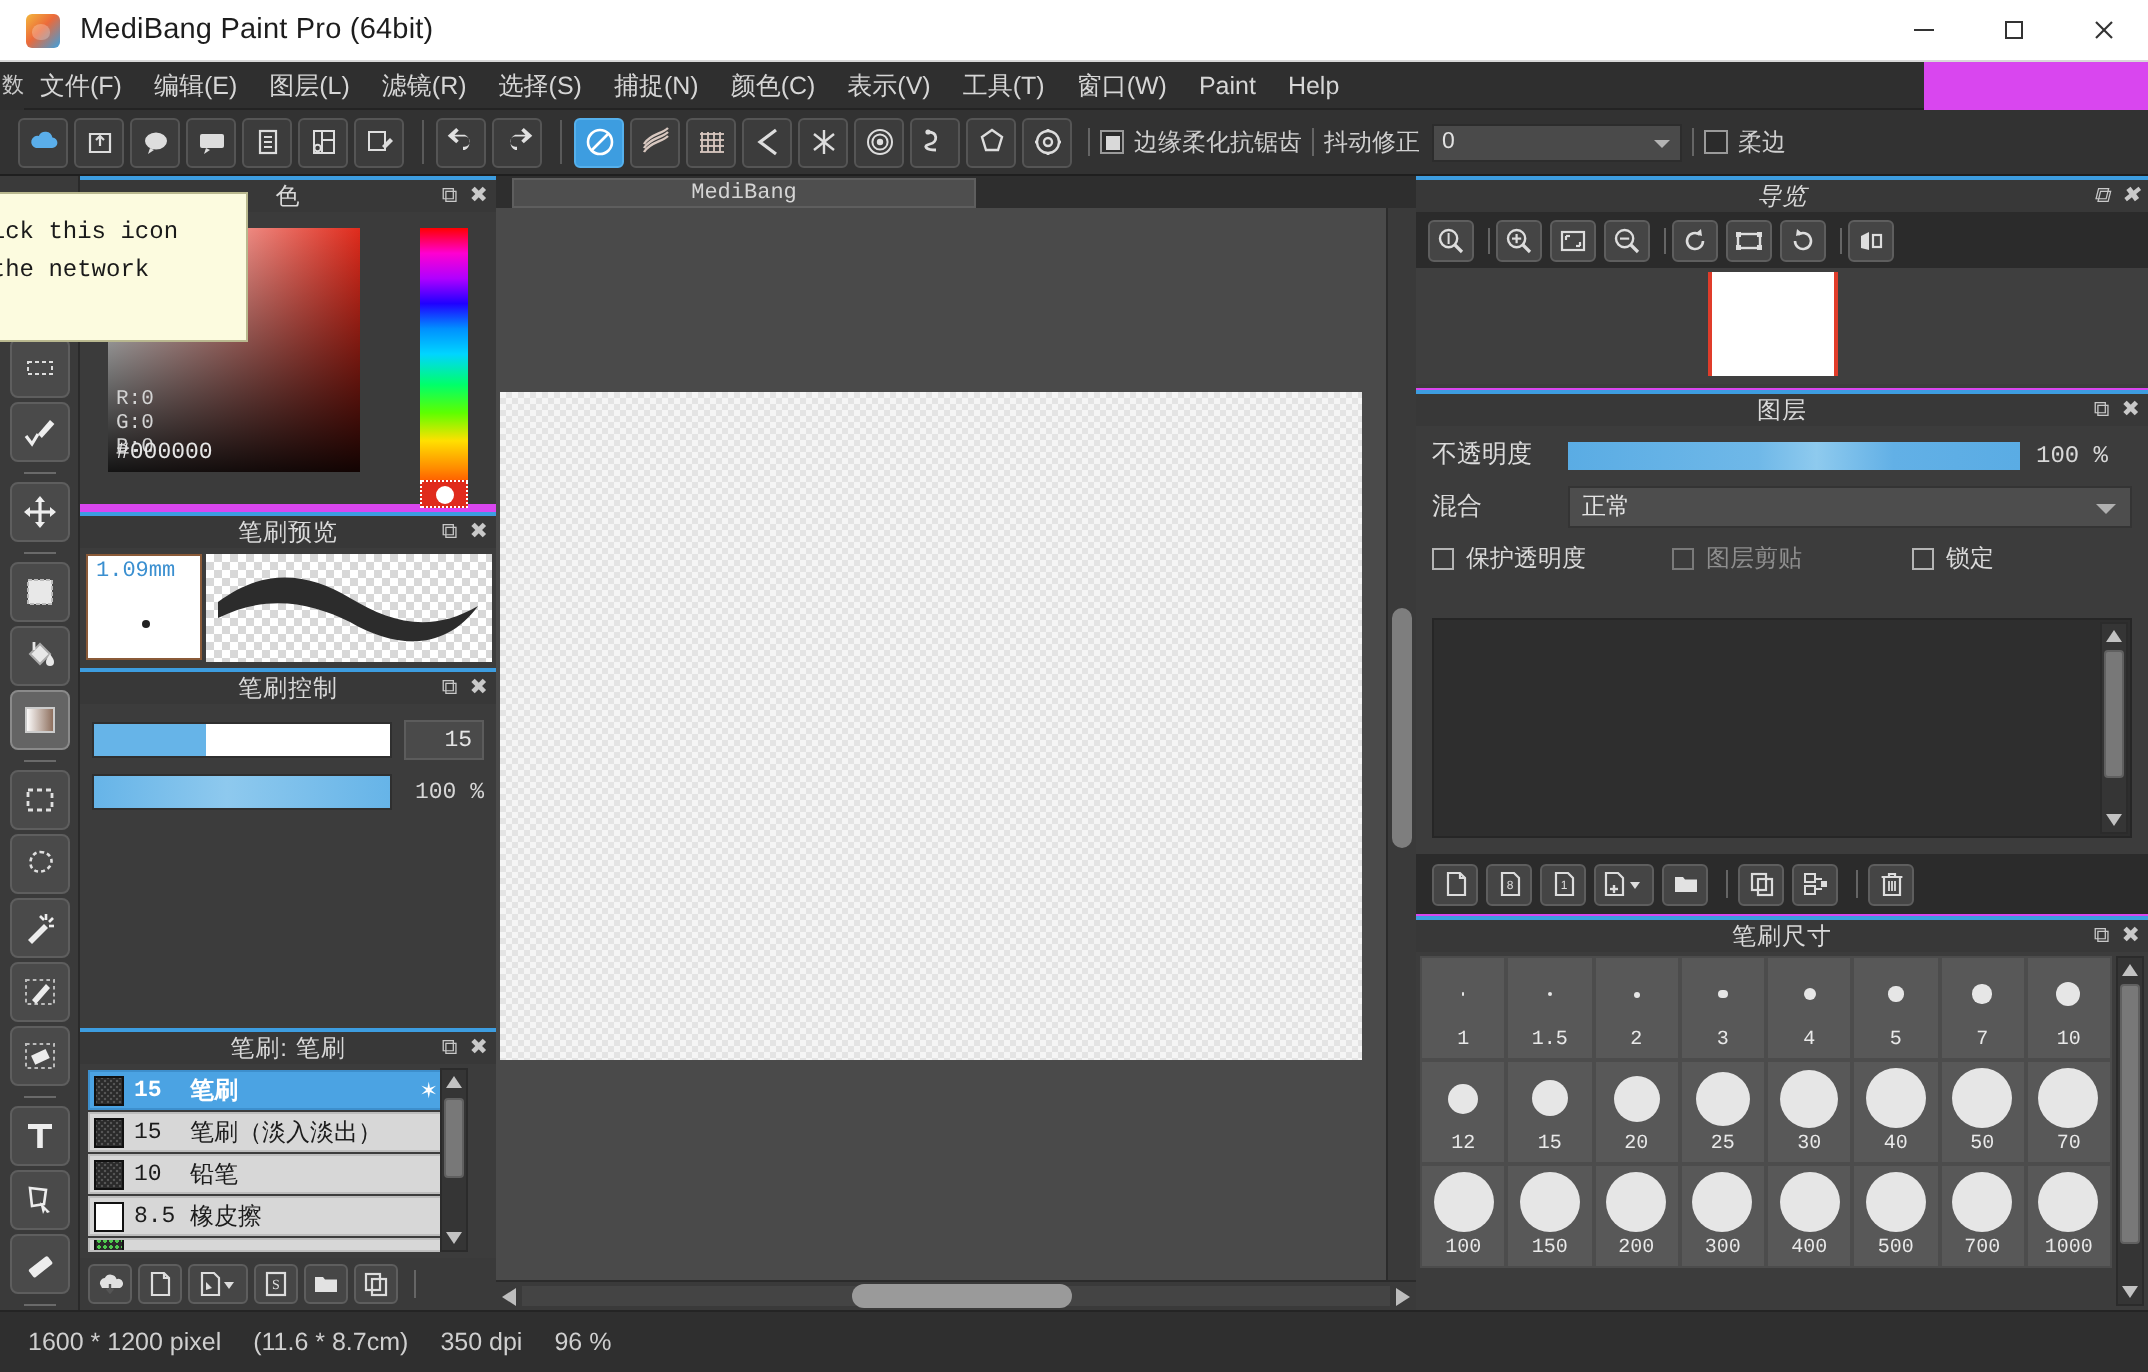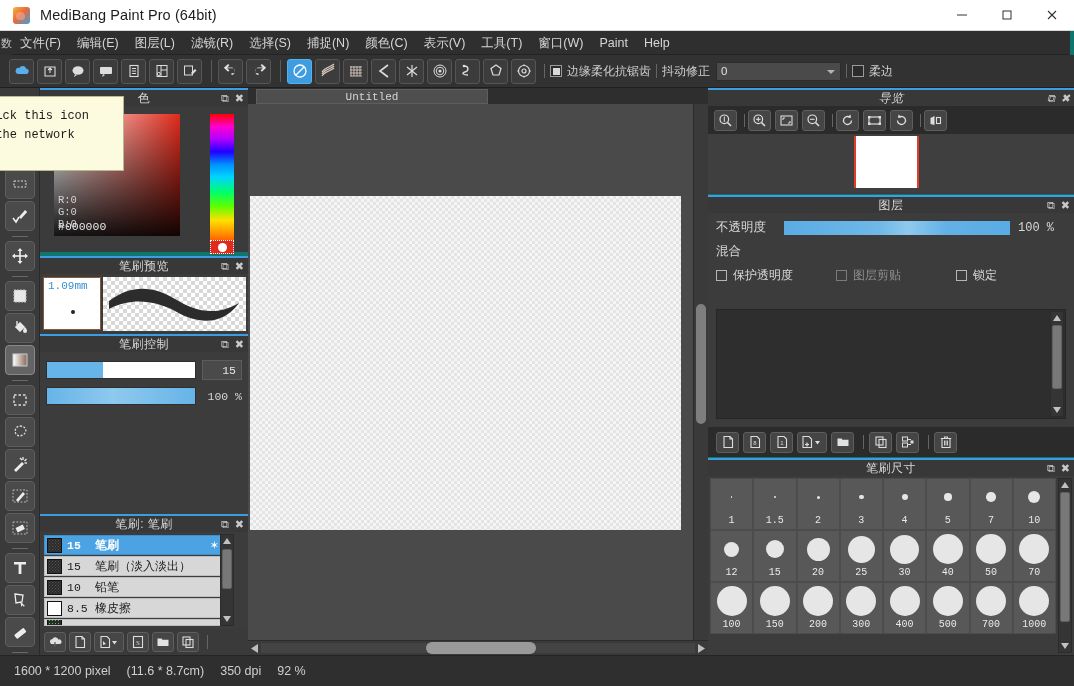--- a/index.html
+++ b/index.html
@@ -3,21 +3,21 @@
 <meta charset="utf-8">
 <style>
   * { box-sizing: border-box; margin: 0; padding: 0; }
   html, body {
     width: 1074px; height: 686px;
     background: #2b2b2b;
     font-family: "Liberation Sans", sans-serif;
     overflow: hidden;
     -webkit-font-smoothing: none;
   }
-  #app { position: relative; width: 1074px; height: 686px; background: #0f766e; }
+  #app { position: relative; width: 1074px; height: 686px; background: #d946ef; }
 
   
   .titlebar {
     position: absolute; top: 0; left: 0; width: 1074px; height: 31px;
     background: #fff; display: flex; align-items: center;
     border-bottom: 1px solid #d8d8d8;
   }
   .title-icon {
     width: 17px; height: 17px; margin-left: 13px; margin-right: 10px;
     border-radius: 3px; position: relative; flex: none;
@@ -30,21 +30,21 @@
   .title-text { font-size: 14.5px; color: #1d1d1d; letter-spacing:.1px; }
   .win-btns { margin-left: auto; display: flex; height: 31px; }
   .win-btn {
     width: 45px; height: 31px; display: flex; align-items: center; justify-content: center;
     color: #333; font-size: 13px;
   }
   .win-btn svg { display:block; }
 
   
   .menubar {
-    position: absolute; top: 31px; left: 0; width: 1070px; height: 24px;
+    position: absolute; top: 31px; left: 0; width: 962px; height: 24px;
     background: #2f2f2f; display: flex; align-items: center;
     border-bottom: 1px solid #232323;
   }
   .menu-item {
     padding: 0 8px; height: 24px; line-height: 24px;
     font-size: 12.5px; color: #d6d6d6; white-space: nowrap;
   }
   .menu-cut {
     position:absolute; left:0; top:31px; width:12px; height:24px;
     color:#c8c8c8; font-size:11px; line-height:24px; overflow:hidden;
@@ -819,21 +819,21 @@
               <rect x="5" y="4.5" width="7" height="8" fill="none" stroke="#ddd" stroke-width="1.1"></rect>
             </svg>
         </div>
         <div class="tb-sep-thin" style="height:14px;"></div>
       </div>
     </div>
   </div>
 
   <div id="canvas-area">
     <div class="tabstrip">
-      <div class="doc-tab">Untitled</div>
+      <div class="doc-tab">MediBang</div>
     </div>
     <div class="cvs-wrap">
       <div class="cvs-paper"></div>
     </div>
     <div class="cvs-vscroll">
       <div class="thumb"></div>
     </div>
     <div class="cvs-hscroll">
       <div class="sb-arrow">
         <svg width="7" height="9" viewBox="0 0 7 9">
@@ -939,20 +939,24 @@
       </span>
     </div>
     <div class="lay-body">
       <div class="lay-row">
         <span class="lay-label">不透明度</span>
         <div class="lay-op-slider" style="background:linear-gradient(to right,#5aace4 0%,#6fb8e8 42%,#8ecaee 55%,#62b0e6 72%,#5aace4 100%);"></div>
         <span class="lay-op-val">100 %</span>
       </div>
       <div class="lay-row">
         <span class="lay-label">混合</span>
+        <div class="lay-select">
+          <span>正常</span>
+          <span class="arw"></span>
+        </div>
       </div>
       <div class="lay-checks">
         <span class="lay-chk" style="width:120px;">
           <span class="chkbox"></span>
           <span>保护透明度</span>
         </span>
         <span class="lay-chk dim" style="width:120px;">
           <span class="chkbox"></span>
           <span>图层剪贴</span>
         </span>
@@ -1209,21 +1213,21 @@
             </svg>
         </div>
       </div>
     </div>
   </div>
 
   <div class="statusbar">
     <span class="st-text">1600 * 1200 pixel</span>
     <span class="st-text">(11.6 * 8.7cm)</span>
     <span class="st-text">350 dpi</span>
-    <span class="st-text">92 %</span>
+    <span class="st-text">96 %</span>
   </div>
 
   <div id="tooltip">
     <div>Click this icon</div>
     <div>n the network</div>
   </div>
 
 </div>
 
 </body></html>

